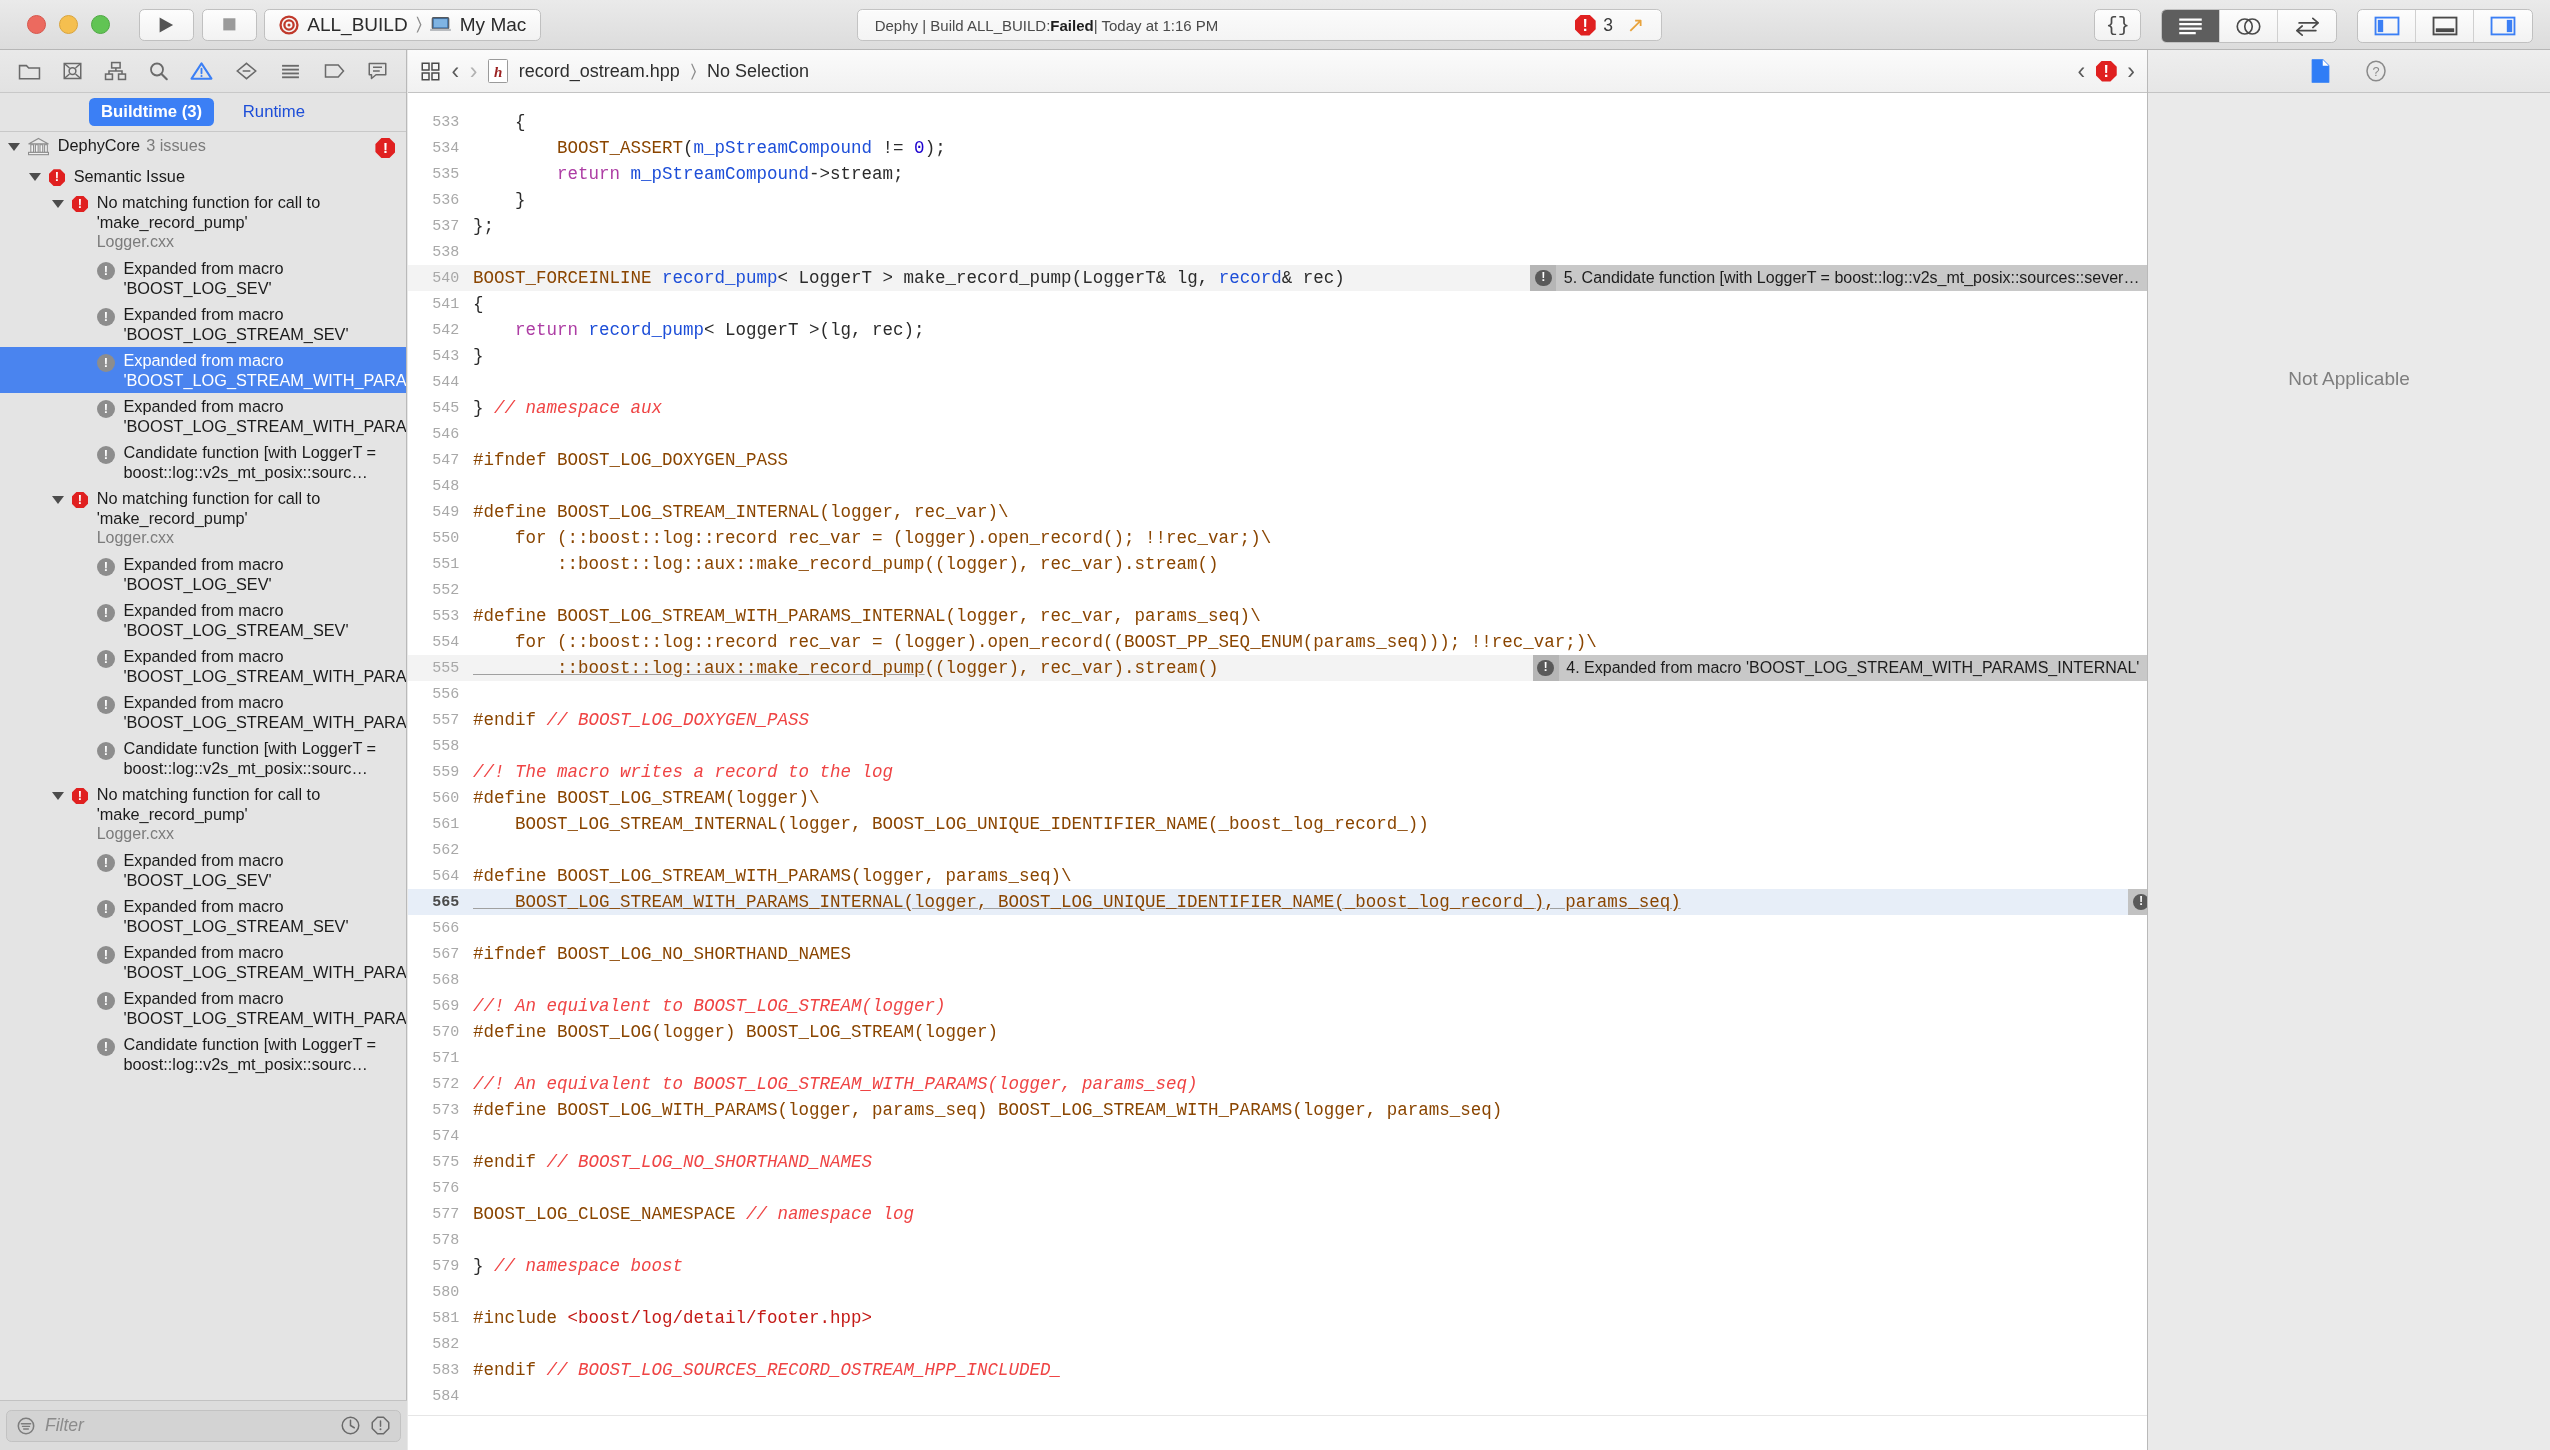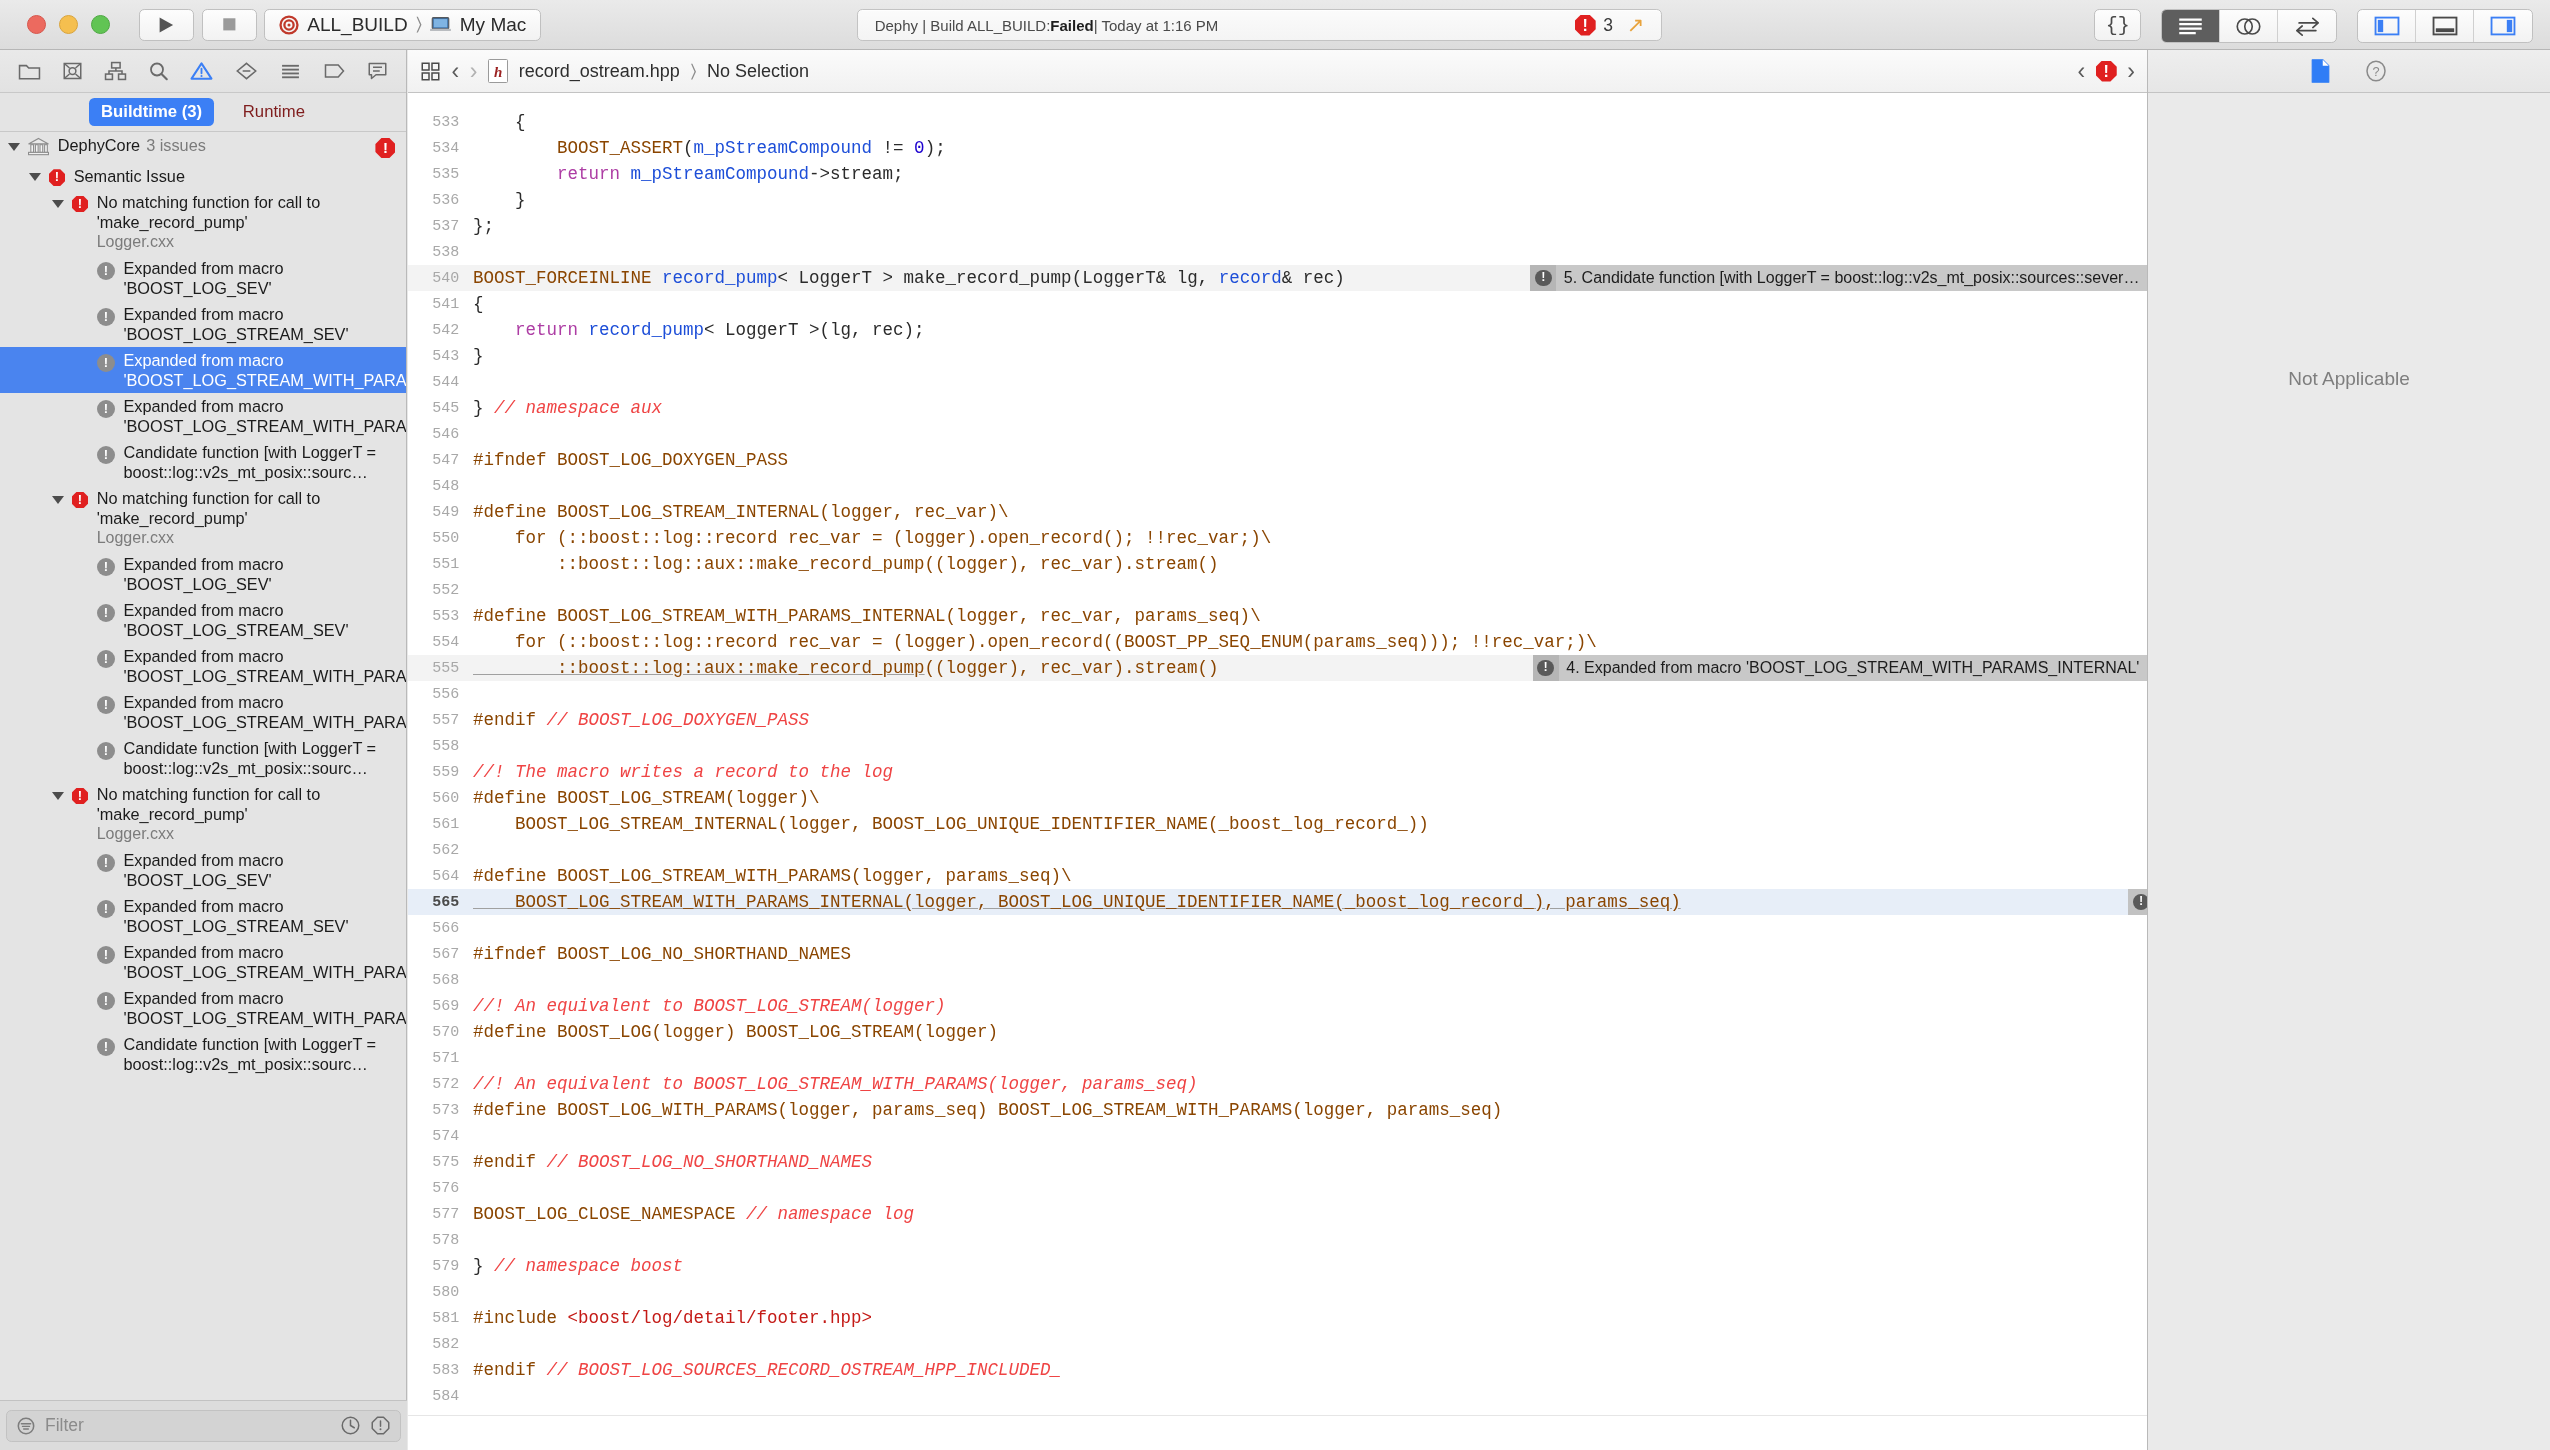--- a/index.html
+++ b/index.html
@@ -68,21 +68,21 @@
   }
   #nav-icons {
     height: 43px; display: flex; align-items: center; justify-content: space-around;
     padding: 0 7.6px; border-bottom: 0.8px solid #c8c8c8;
     background: linear-gradient(to bottom,#e9e9e9,#e2e2e2);
   }
   #nav-scope {
     height: 39px; display: flex; align-items: center; justify-content: center; gap: 16.7px;
     border-bottom: 0.8px solid #c8c8c8; background: #e4e4e4;
   }
-  .scope-btn { font-size: 16.7px; color: #7f1d1d; padding: 3.8px 12px; border-radius: 5.3px; }
+  .scope-btn { font-size: 16.7px; color: #1d4ed8; padding: 3.8px 12px; border-radius: 5.3px; }
   .scope-btn.active { background: #3b7ff5; color: #fff; font-weight: 600; }
 
   #issue-list {
     position: absolute; top: 82px; left: 0; right: 0; bottom: 50px;
     overflow: hidden; background: #e4e4e4;
   }
   .issue-row { display: flex; align-items: flex-start; padding: 3px 10.6px 3px 0; }
   .issue-row.selected { background: #4a84ef; }
   .disc {
     width: 0; height: 0; margin-top: 7.6px; flex: none;
@@ -98,21 +98,21 @@
   .issue-text { font-size: 16.3px; line-height: 20px; color: #1b1b1b; }
   .issue-sub { font-size: 16px; line-height: 20px; color: #7b7b7b; }
   .issue-row.selected .issue-text,
   .issue-row.selected .issue-sub { color: #fff; }
   .issue-count { font-size: 16.3px; color: #7b7b7b; margin-left: 6px; }
   .bank-icon { flex: none; margin-top: 1.5px; }
 
   #nav-filter {
     position: absolute; bottom: 0; left: 0; width: 407px; height: 50px;
     border-top: 0.8px solid #c2c2c2; background: #dcdcdc;
-    display: flex; align-items: center; padding: 0 6px;
+    display: flex; align-items: center; padding: 0 6px; font-style: italic;
   }
   #filter-field {
     flex: 1; height: 32px; background: #d3d3d3; border: 0.8px solid #c2c2c2;
     border-radius: 5.3px; display: flex; align-items: center; padding: 0 9px; gap: 9px;
   }
   .filter-ph { font-size: 17.5px; color: #8b8b8b; }
   .filter-spacer { flex: 1; }
 
   
   #editor-area {

